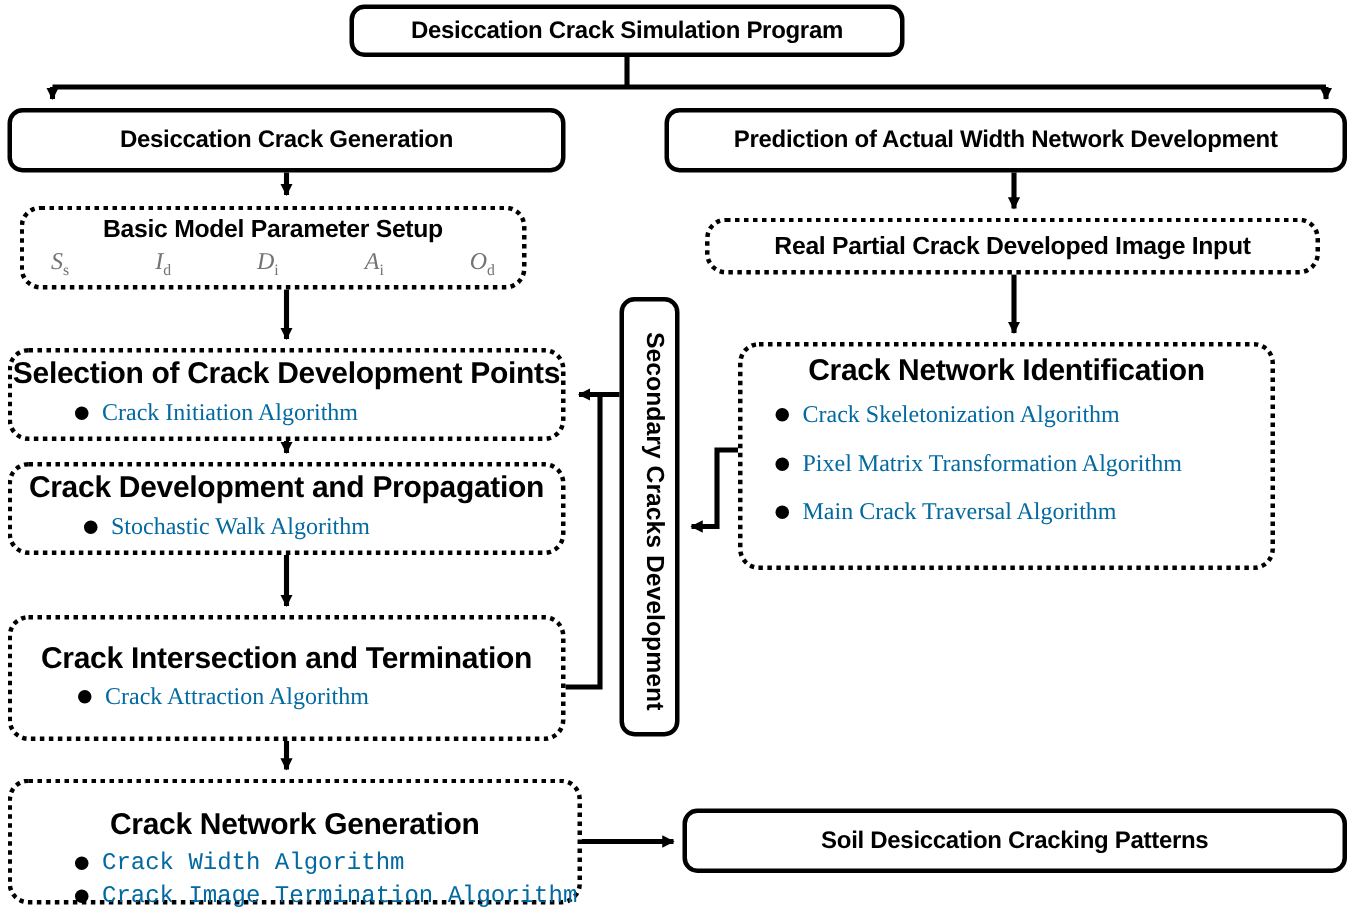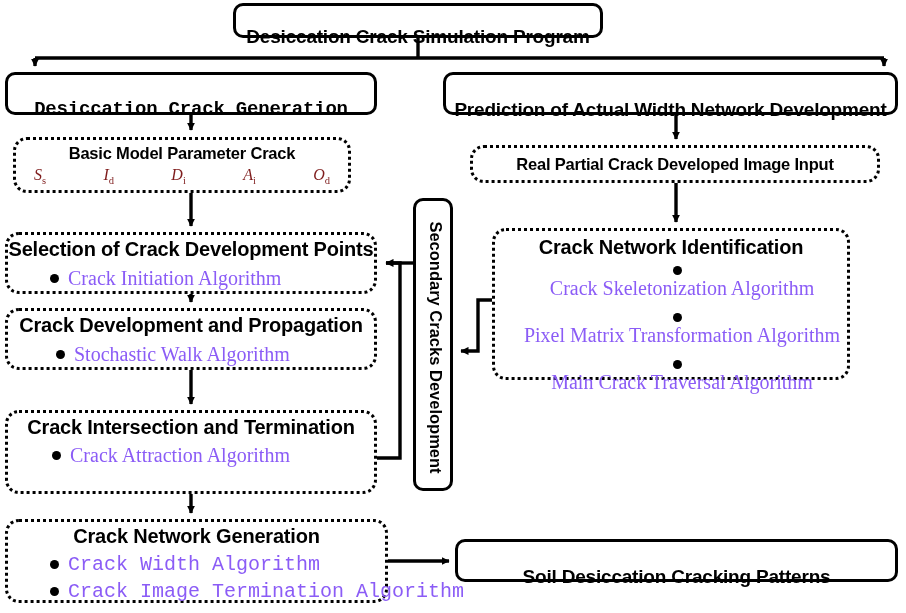--- a/index.html
+++ b/index.html
@@ -16,85 +16,85 @@
   .solid{border:3px solid #000;border-radius:10px;}
   .dotted{border:3px dotted #000;border-radius:14px;}
 
   .title{
     font-weight:bold;
     text-align:center;
     color:#000;
     letter-spacing:-0.2px;
     white-space:nowrap;
   }
-  .hdr-lg{font-size:19px;margin-top:16px;}
+  .hdr-lg{font-size:16px;}
   .hdr-md{font-size:16.5px;}
   .hdr-sm{font-size:20px;}
 
   .bullets{
     margin:0;padding:0;list-style:none;
     font-family:"Liberation Serif", serif;
-    font-size:20px;color:#8b5cf6;
+    font-size:16px;color:#0369a1;
   }
   .bullets li{
     display:flex;align-items:center;
     line-height:1.35;
     white-space:nowrap;
   }
   .bullets li .dot{
     display:inline-block;
     width:9px;height:9px;border-radius:50%;
     background:#000;
     margin-right:9px;
     flex:0 0 auto;
   }
 
   
   #n-root      {left:233px; top:3px;   width:370px; height:35px;}
   #n-root .title{line-height:29px;}
 
-  #n-gen       {left:5px;   top:72px;  width:372px; height:43px;font-family:Liberation Mono, monospace;}
+  #n-gen       {left:5px;   top:72px;  width:372px; height:43px;}
   #n-gen .title{line-height:37px;}
 
   #n-pred      {left:443px; top:72px;  width:455px; height:43px;}
   #n-pred .title{line-height:37px;}
 
   #n-params    {left:13px;  top:137px; width:338px; height:56px;}
   #n-params .title{margin-top:4px;}
   .symrow{
     display:flex;justify-content:space-between;
     padding:3px 18px 0 18px;
     font-family:"Liberation Serif", serif;
-    font-style:italic;font-size:16px;color:#7f1d1d;
+    font-style:italic;font-size:16px;color:#737373;
   }
   .symrow .sym sub{font-size:10.5px;font-style:normal;}
 
   #n-input     {left:470px; top:145px; width:410px; height:38px;}
   #n-input .title{line-height:32px;}
 
   #n-sel       {left:5px;   top:232px; width:372px; height:62px;}
   #n-sel .title{margin-top:3px;}
   #n-sel .bullets{margin-top:4px;padding-left:42px;}
 
   #n-dev       {left:5px;   top:308px; width:372px; height:62px;}
   #n-dev .title{margin-top:3px;}
   #n-dev .bullets{margin-top:4px;padding-left:48px;}
 
   #n-int       {left:5px;   top:410px; width:372px; height:84px;}
-  #n-int .title{margin-top:3px;}
+  #n-int .title{margin-top:15px;}
   #n-int .bullets{margin-top:3px;padding-left:44px;}
 
   #n-netgen    {left:5px;   top:519px; width:383px; height:84px;}
-  #n-netgen .title{margin-top:3px;}
+  #n-netgen .title{margin-top:17px;}
   #n-netgen .bullets{margin-top:3px;padding-left:42px;font-family:Liberation Mono, monospace;}
 
   #n-ident     {left:492px; top:228px; width:358px; height:152px;}
   #n-ident .title{margin-top:5px;}
   #n-ident .bullets{margin-top:7px;padding-left:22px;}
-  #n-ident .bullets li{margin-bottom:11px;flex-direction:column;}
+  #n-ident .bullets li{margin-bottom:11px;}
 
   #n-sec       {left:413px; top:198px; width:40px; height:293px;}
   #n-sec .vtxt{
     position:absolute;left:0;top:0;width:293px;height:40px;
     transform-origin:0 0;
     transform:rotate(90deg) translateY(-40px);
     line-height:40px;
     text-align:center;
     font-weight:bold;font-size:16.5px;color:#000;
     white-space:nowrap;
@@ -144,21 +144,21 @@
 
 <div class="node solid" id="n-gen">
   <div class="title hdr-lg">Desiccation Crack Generation</div>
 </div>
 
 <div class="node solid" id="n-pred">
   <div class="title hdr-lg">Prediction of Actual Width Network Development</div>
 </div>
 
 <div class="node dotted" id="n-params">
-  <div class="title hdr-md">Basic Model Parameter Crack</div>
+  <div class="title hdr-md">Basic Model Parameter Setup</div>
   <div class="symrow">
     <span class="sym"><span>S</span><sub>s</sub></span>
     <span class="sym"><span>I</span><sub>d</sub></span>
     <span class="sym"><span>D</span><sub>i</sub></span>
     <span class="sym"><span>A</span><sub>i</sub></span>
     <span class="sym"><span>O</span><sub>d</sub></span>
   </div>
 </div>
 
 <div class="node dotted" id="n-input">

